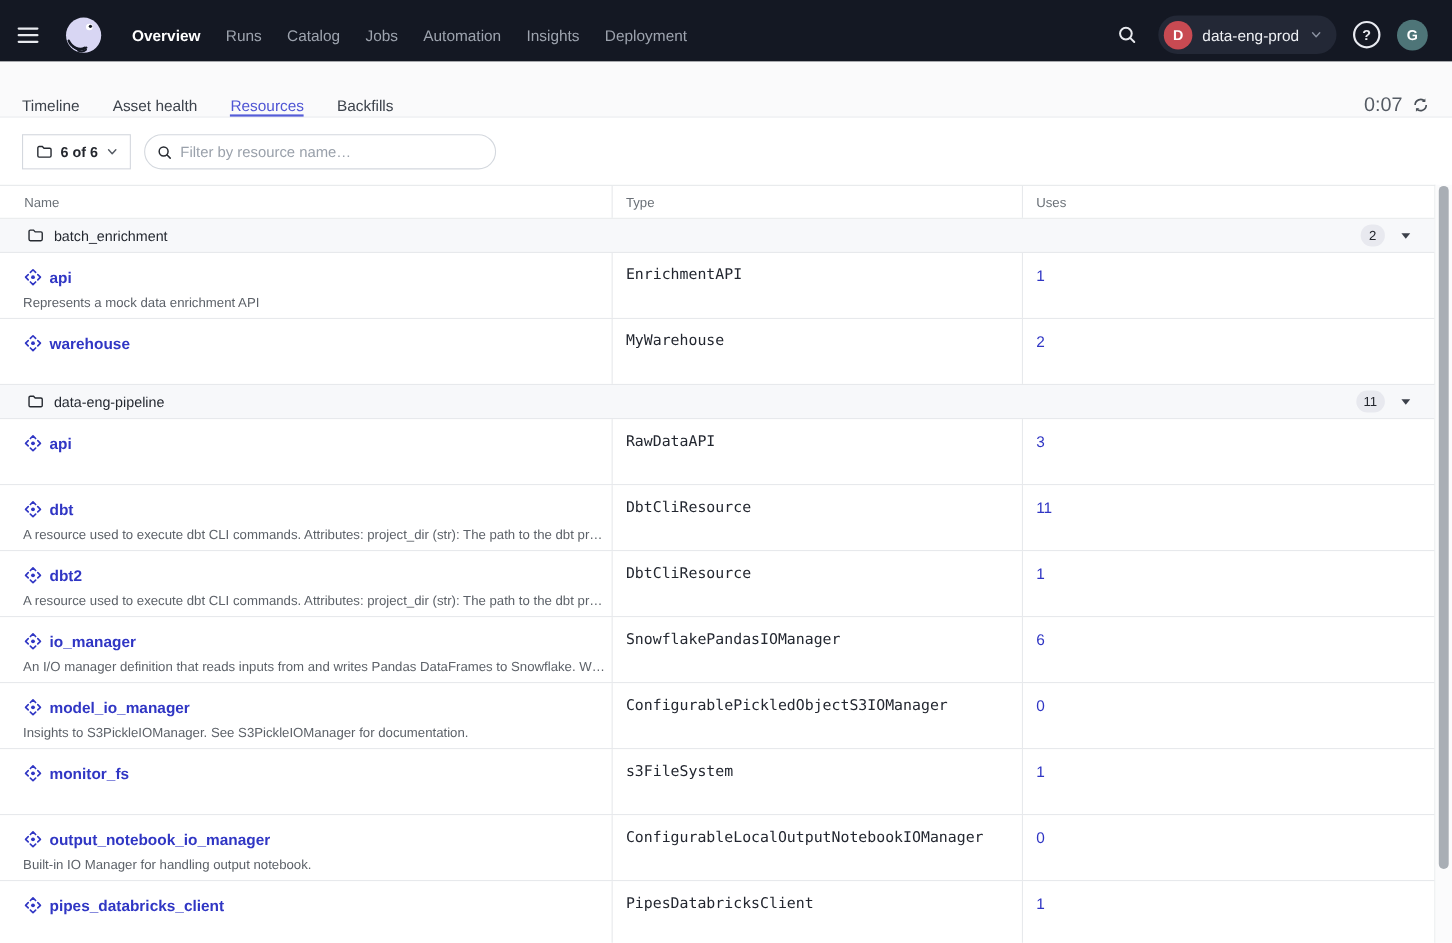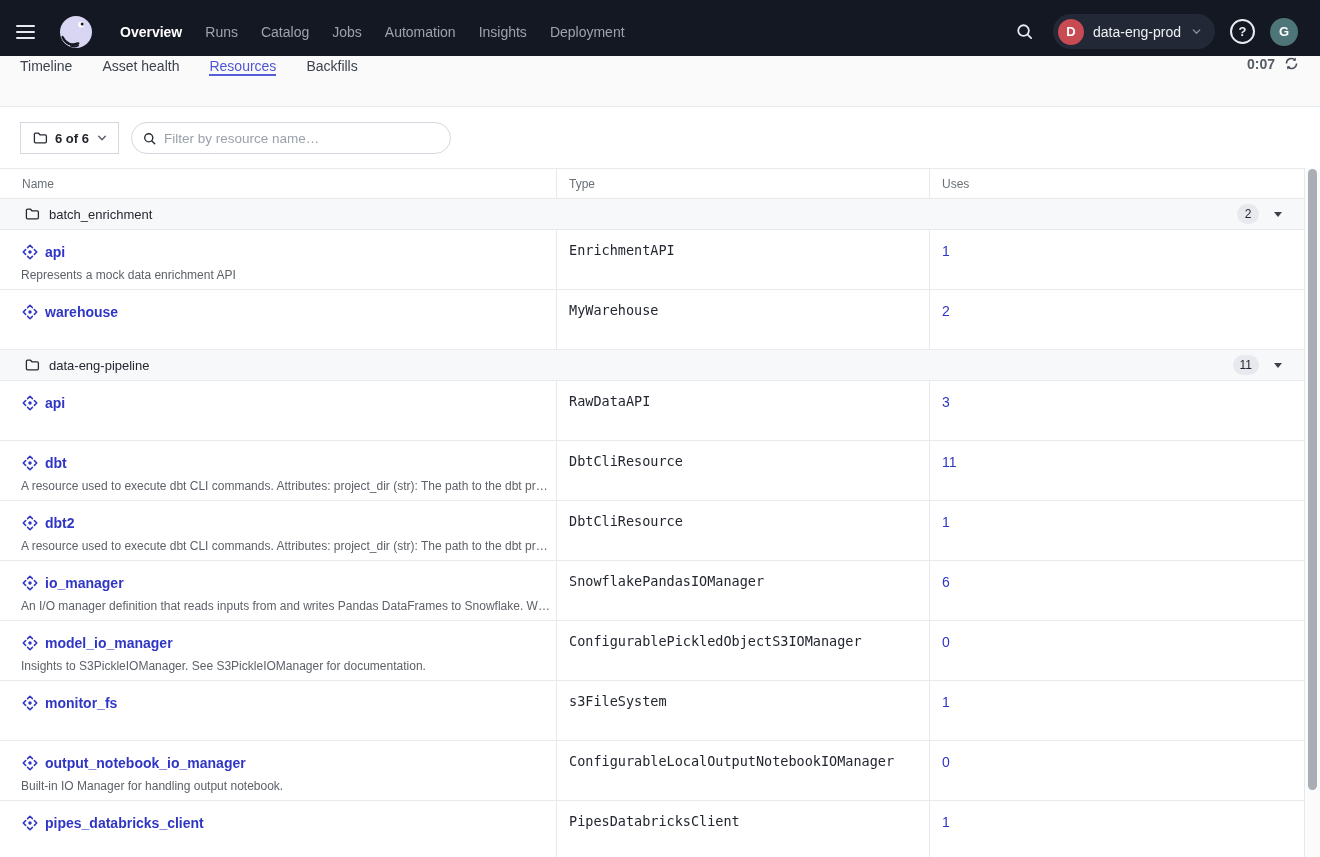--- a/index.html
+++ b/index.html
@@ -23,27 +23,27 @@
   .ws-badge { width:26px; height:26px; border-radius:50%; background:var(--workspace-badge,#c84a52);
     color:#fff; font-size:13px; font-weight:700; display:flex; align-items:center; justify-content:center; }
   .ws-name { color:#eef0f4; font-size:14px; }
   .help-btn { width:25px; height:25px; border:2px solid #e9ebf1; border-radius:50%; color:#e9ebf1;
     font-size:13px; font-weight:700; display:flex; align-items:center; justify-content:center; cursor:pointer; }
   .avatar { width:28px; height:28px; border-radius:50%; background:var(--avatar-bg,#4e7578); color:#fff;
     font-size:13px; font-weight:600; display:flex; align-items:center; justify-content:center; cursor:pointer; }
 
   
   .tabbar { height:51px; background:#fafafb; border-bottom:1px solid #e7e9ed; display:flex;
-    align-items:flex-start; padding:0 20px; }
+    align-items:flex-end; padding:0 20px; }
   .tabs { display:flex; gap:30px; }
   .tab { font-size:14px; color:#3d434c; display:flex; align-items:center; cursor:pointer;
     border-bottom:2px solid transparent; padding-top:2px; }
   .tab.active { color:var(--accent,#4f55d4); border-bottom-color:#555dd8; font-weight:500; }
   .tabbar-right { margin-left:auto; display:flex; align-items:center; gap:9px; }
-  .timer { font-size:14px; color:#555b64;font-weight:bold; }
+  .timer { font-size:18px; color:#555b64; }
   .refresh { width:16px; height:16px; cursor:pointer; display:flex; }
 
   
   .filterbar { padding:15px 0 14px 20px; display:flex; gap:12px; background:#fff; }
   .scope-btn { height:32px; border:1px solid #d4d8de; border-radius:0; background:#fff;
     display:flex; align-items:center; gap:7px; padding:0 10px 0 11px; cursor:pointer; }
   .scope-label { font-size:13px; font-weight:600; color:#23262d; }
   .filter-input-wrap { width:320px; height:32px; border:1px solid #d4d8de; border-radius:16px;
     display:flex; align-items:center; padding:0 10px; gap:7px; background:#fff; }
   .filter-input { border:none; outline:none; flex:1; font-size:13.5px; color:#23262d;

